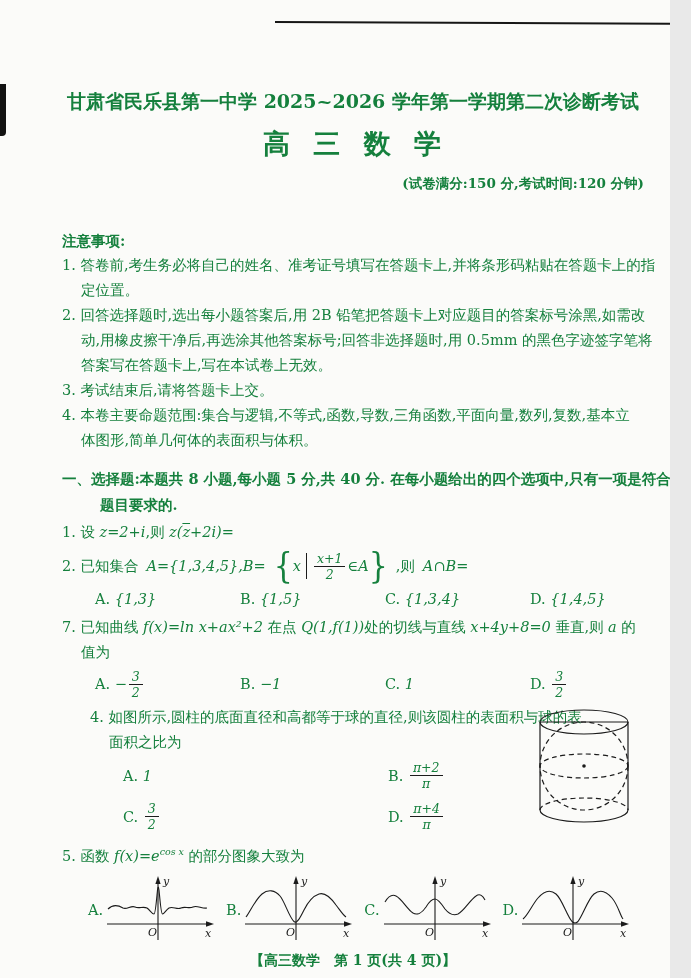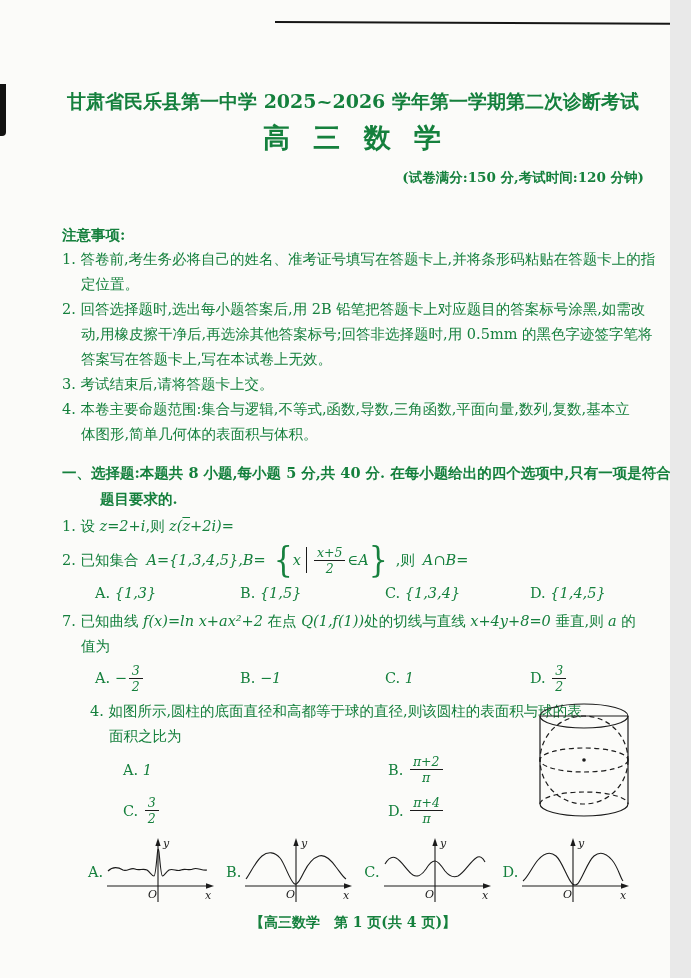--- a/index.html
+++ b/index.html
@@ -1,20 +1,20 @@
 <!DOCTYPE html>
 <html><head>
 <meta charset="utf-8">
 <style>
   html,body{margin:0;padding:0;background:#e9e9e9;}
   .page{position:relative;width:670px;height:978px;background:#fbfbf9;overflow:hidden;
         font-family:"DejaVu Serif","Liberation Serif",serif;color:#15803d;}
   .content{position:absolute;left:62px;top:0;width:582px;}
   .t1{margin-top:88px;text-align:center;font-weight:700;font-size:19px;line-height:26px;white-space:nowrap;}
-  .t2{margin-top:6px;text-align:center;font-weight:700;font-size:27px;line-height:36px;word-spacing:10px;letter-spacing:2px;}
+  .t2{margin-top:12px;text-align:center;font-weight:700;font-size:27px;line-height:36px;word-spacing:10px;letter-spacing:2px;}
   .sub{margin-top:12px;text-align:right;font-weight:700;font-size:13.5px;line-height:18px;}
   .notice-h{margin-top:36px;font-weight:700;font-size:14.5px;line-height:25px;}
   .ln{font-size:14.5px;line-height:25px;white-space:nowrap;}
   .cont{padding-left:19px;}
   .sec{margin-top:13px;}
   .sec .ln{font-weight:700;line-height:26px;}
   .sec .cont2{padding-left:38px;}
   .q{margin-top:2px;}
   .m{font-style:italic;}
   .ol{text-decoration:overline;}
@@ -80,21 +80,21 @@
 
     <div class="q">
       <div class="q2line">
         <span>2. 已知集合 </span>
           <span class="m">A={1,3,4,5},B=</span>
           <span class="setb">
             <span class="brc">{</span>
             <span class="m">x</span>
             <span class="vbar"></span>
             <span class="frac">
-              <span class="fn">x+5</span>
+              <span class="fn">x+1</span>
               <span>2</span>
             </span>
             <span class="m">∈A</span>
             <span class="brc">}</span>
           </span>
           <span>,则 </span>
           <span class="m">A∩B=</span>
       </div>
       <div class="opts">
         <span class="o"><span>A.</span> <span class="m">{1,3}</span></span>
@@ -150,20 +150,21 @@
             <ellipse cx="58" cy="61" rx="44" ry="12" stroke-dasharray="5,3.5"></ellipse>
             <path d="M14,105 A44,12 0 0 0 102,105"></path>
             <path d="M14,105 A44,12 0 0 1 102,105" stroke-dasharray="5,3.5"></path>
           </g>
           <circle cx="58" cy="61" r="1.8" fill="#1b1b1b"></circle>
         </svg>
       </div>
     </div>
 
     <div class="q">
+      <div class="ln"><span>5. 函数 </span><span class="m">f(x)=e</span><sup>cos x</sup><span> 的部分图象大致为</span></div>
       <div class="graphs">
 
         <div class="g">
           <span class="glabel">A.</span>
           <svg width="116" height="76" viewBox="0 0 116 76">
             <g stroke="#1b1b1b" stroke-width="1.1" fill="none">
               <line x1="3" y1="52" x2="104" y2="52"></line>
               <line x1="54" y1="9" x2="54" y2="68"></line>
               <path d="M4,37 C9,32 14,33 19,36 C23,38 27,33 31,35 C35,37 39,34 43,36 C46,38 48,42 50,42 C51.5,42 52.5,28 53.5,18 C54,14 54.5,14 55,18 C56,28 57,42 58.5,42 C60,42 62,38 65,36 C69,34 73,38 77,36 C81,34 85,37 89,35 C93,33 98,37 103,36"></path>
             </g>

